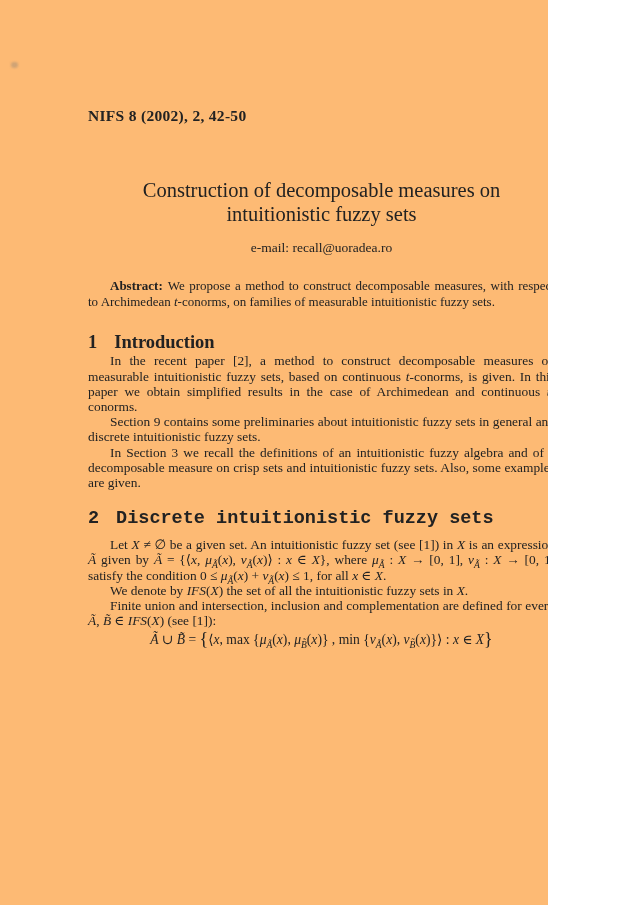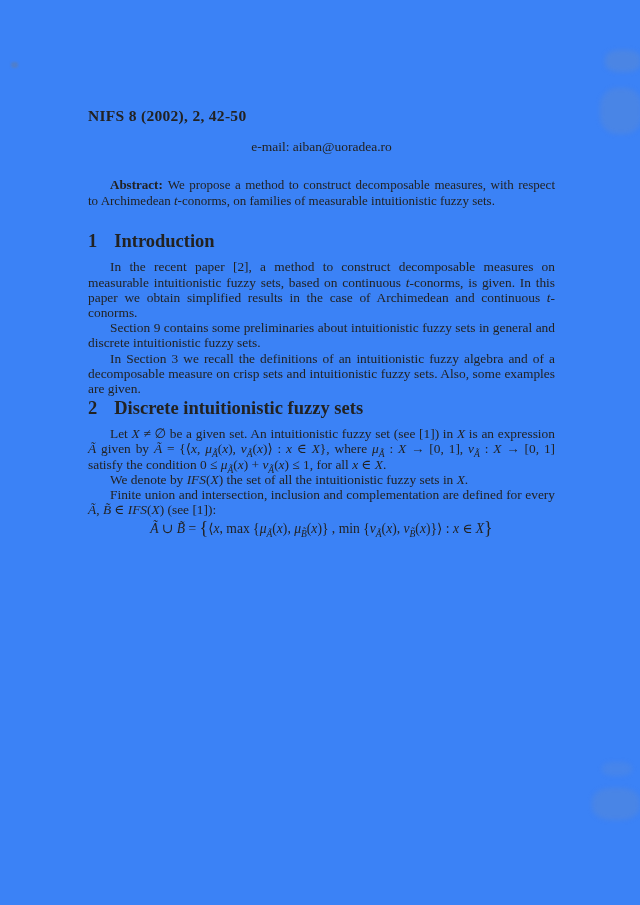--- a/index.html
+++ b/index.html
@@ -2,23 +2,23 @@
 <html><head>
 <meta charset="utf-8">
 <style>
   html, body {
     margin: 0;
     padding: 0;
     background: #ffffff;
   }
   .page {
     position: relative;
-    width: 640px;
+    width: 548px;
     height: 905px;
-    background: #3b82f6;
+    background: #fdba74;
     overflow: hidden;
     font-family: "Liberation Serif", "DejaVu Serif", "DejaVu Sans", serif;
     color: #222222;
   }
   .content {
     position: absolute;
     left: 88px;
     top: 0;
     width: 467px;
   }
@@ -61,22 +61,22 @@
     text-align: justify;
     text-indent: 22px;
   }
   .abstract b { margin-right: 5px; }
   h2.section-heading {
     margin: 0;
     font-size: 18.5px;
     line-height: 22px;
     font-weight: bold;
   }
-  h2.sec1 { margin-top: 21px; margin-bottom: 7px; }
-  h2.sec2 { margin-top: 1px; margin-bottom: 7px; }
+  h2.sec1 { margin-top: 21px; }
+  h2.sec2 { margin-top: 18px; margin-bottom: 7px; font-family: Liberation Mono, monospace; }
   .sec-num { display: inline-block; margin-right: 17px; }
   p.body-par {
     margin: 0;
     font-size: 13.4px;
     line-height: 15.2px;
     text-align: justify;
     text-indent: 22px;
   }
   p.body-par sub, .formula sub {
     font-size: 9.5px;
@@ -108,23 +108,27 @@
   <div class="smudge smudge-1"></div>
   <div class="smudge smudge-2"></div>
   <div class="smudge smudge-3"></div>
   <div class="smudge smudge-4"></div>
   <div class="smudge smudge-5"></div>
 
   <div class="content">
 
     <div class="journal-ref">NIFS 8 (2002), 2, 42-50</div>
 
+    <div class="title-block">
+      <div>Construction of decomposable measures on</div>
+      <div>intuitionistic fuzzy sets</div>
+    </div>
 
     <div class="author-block">
-      <div class="email">e-mail: aiban@uoradea.ro</div>
+      <div class="email">e-mail: recall@uoradea.ro</div>
     </div>
 
     <p class="abstract"><b>Abstract:</b><span>We propose a method to construct decomposable measures, with respect to Archimedean <i>t</i>-conorms, on families of measurable intuitionistic fuzzy sets.</span></p>
 
     <h2 class="section-heading sec1"><span class="sec-num">1</span><span>Introduction</span></h2>
 
     <p class="body-par">In the recent paper [2], a method to construct decomposable measures on measurable intuitionistic fuzzy sets, based on continuous <i>t</i>-conorms, is given. In this paper we obtain simplified results in the case of Archimedean and continuous <i>t</i>-conorms.</p>
     <p class="body-par">Section 9 contains some preliminaries about intuitionistic fuzzy sets in general and discrete intuitionistic fuzzy sets.</p>
     <p class="body-par">In Section 3 we recall the definitions of an intuitionistic fuzzy algebra and of a decomposable measure on crisp sets and intuitionistic fuzzy sets. Also, some examples are given.</p>
 

